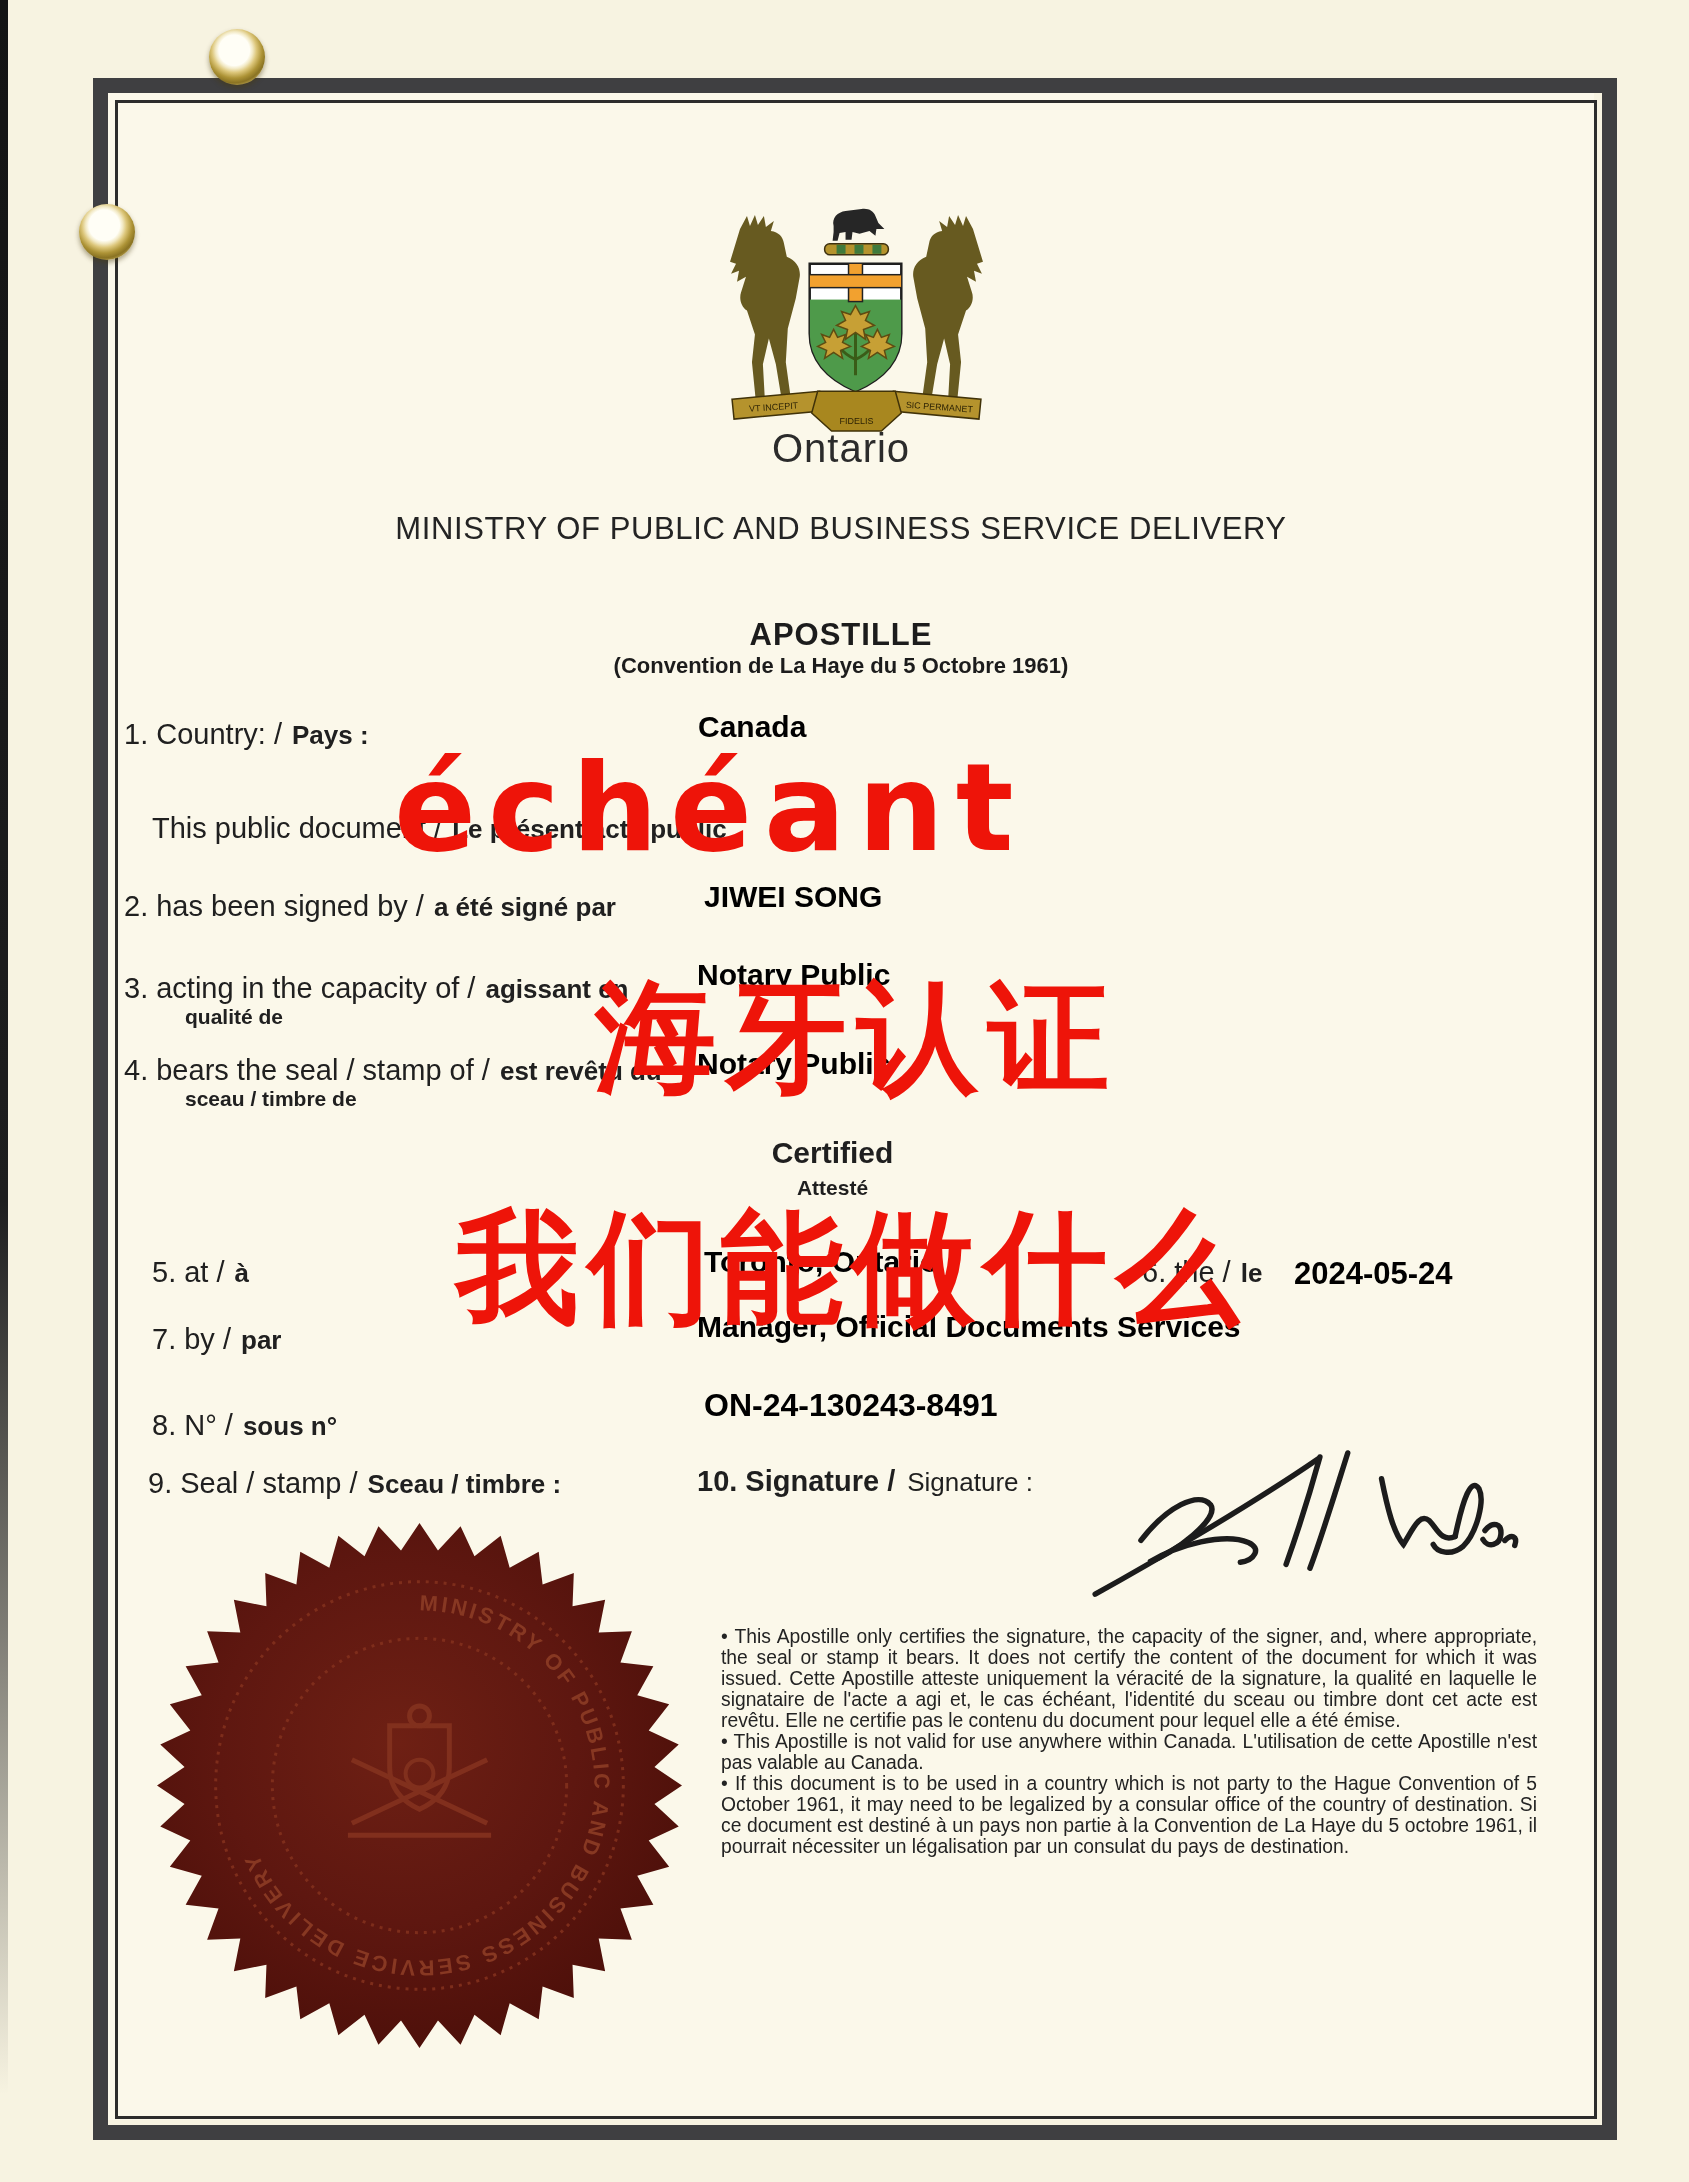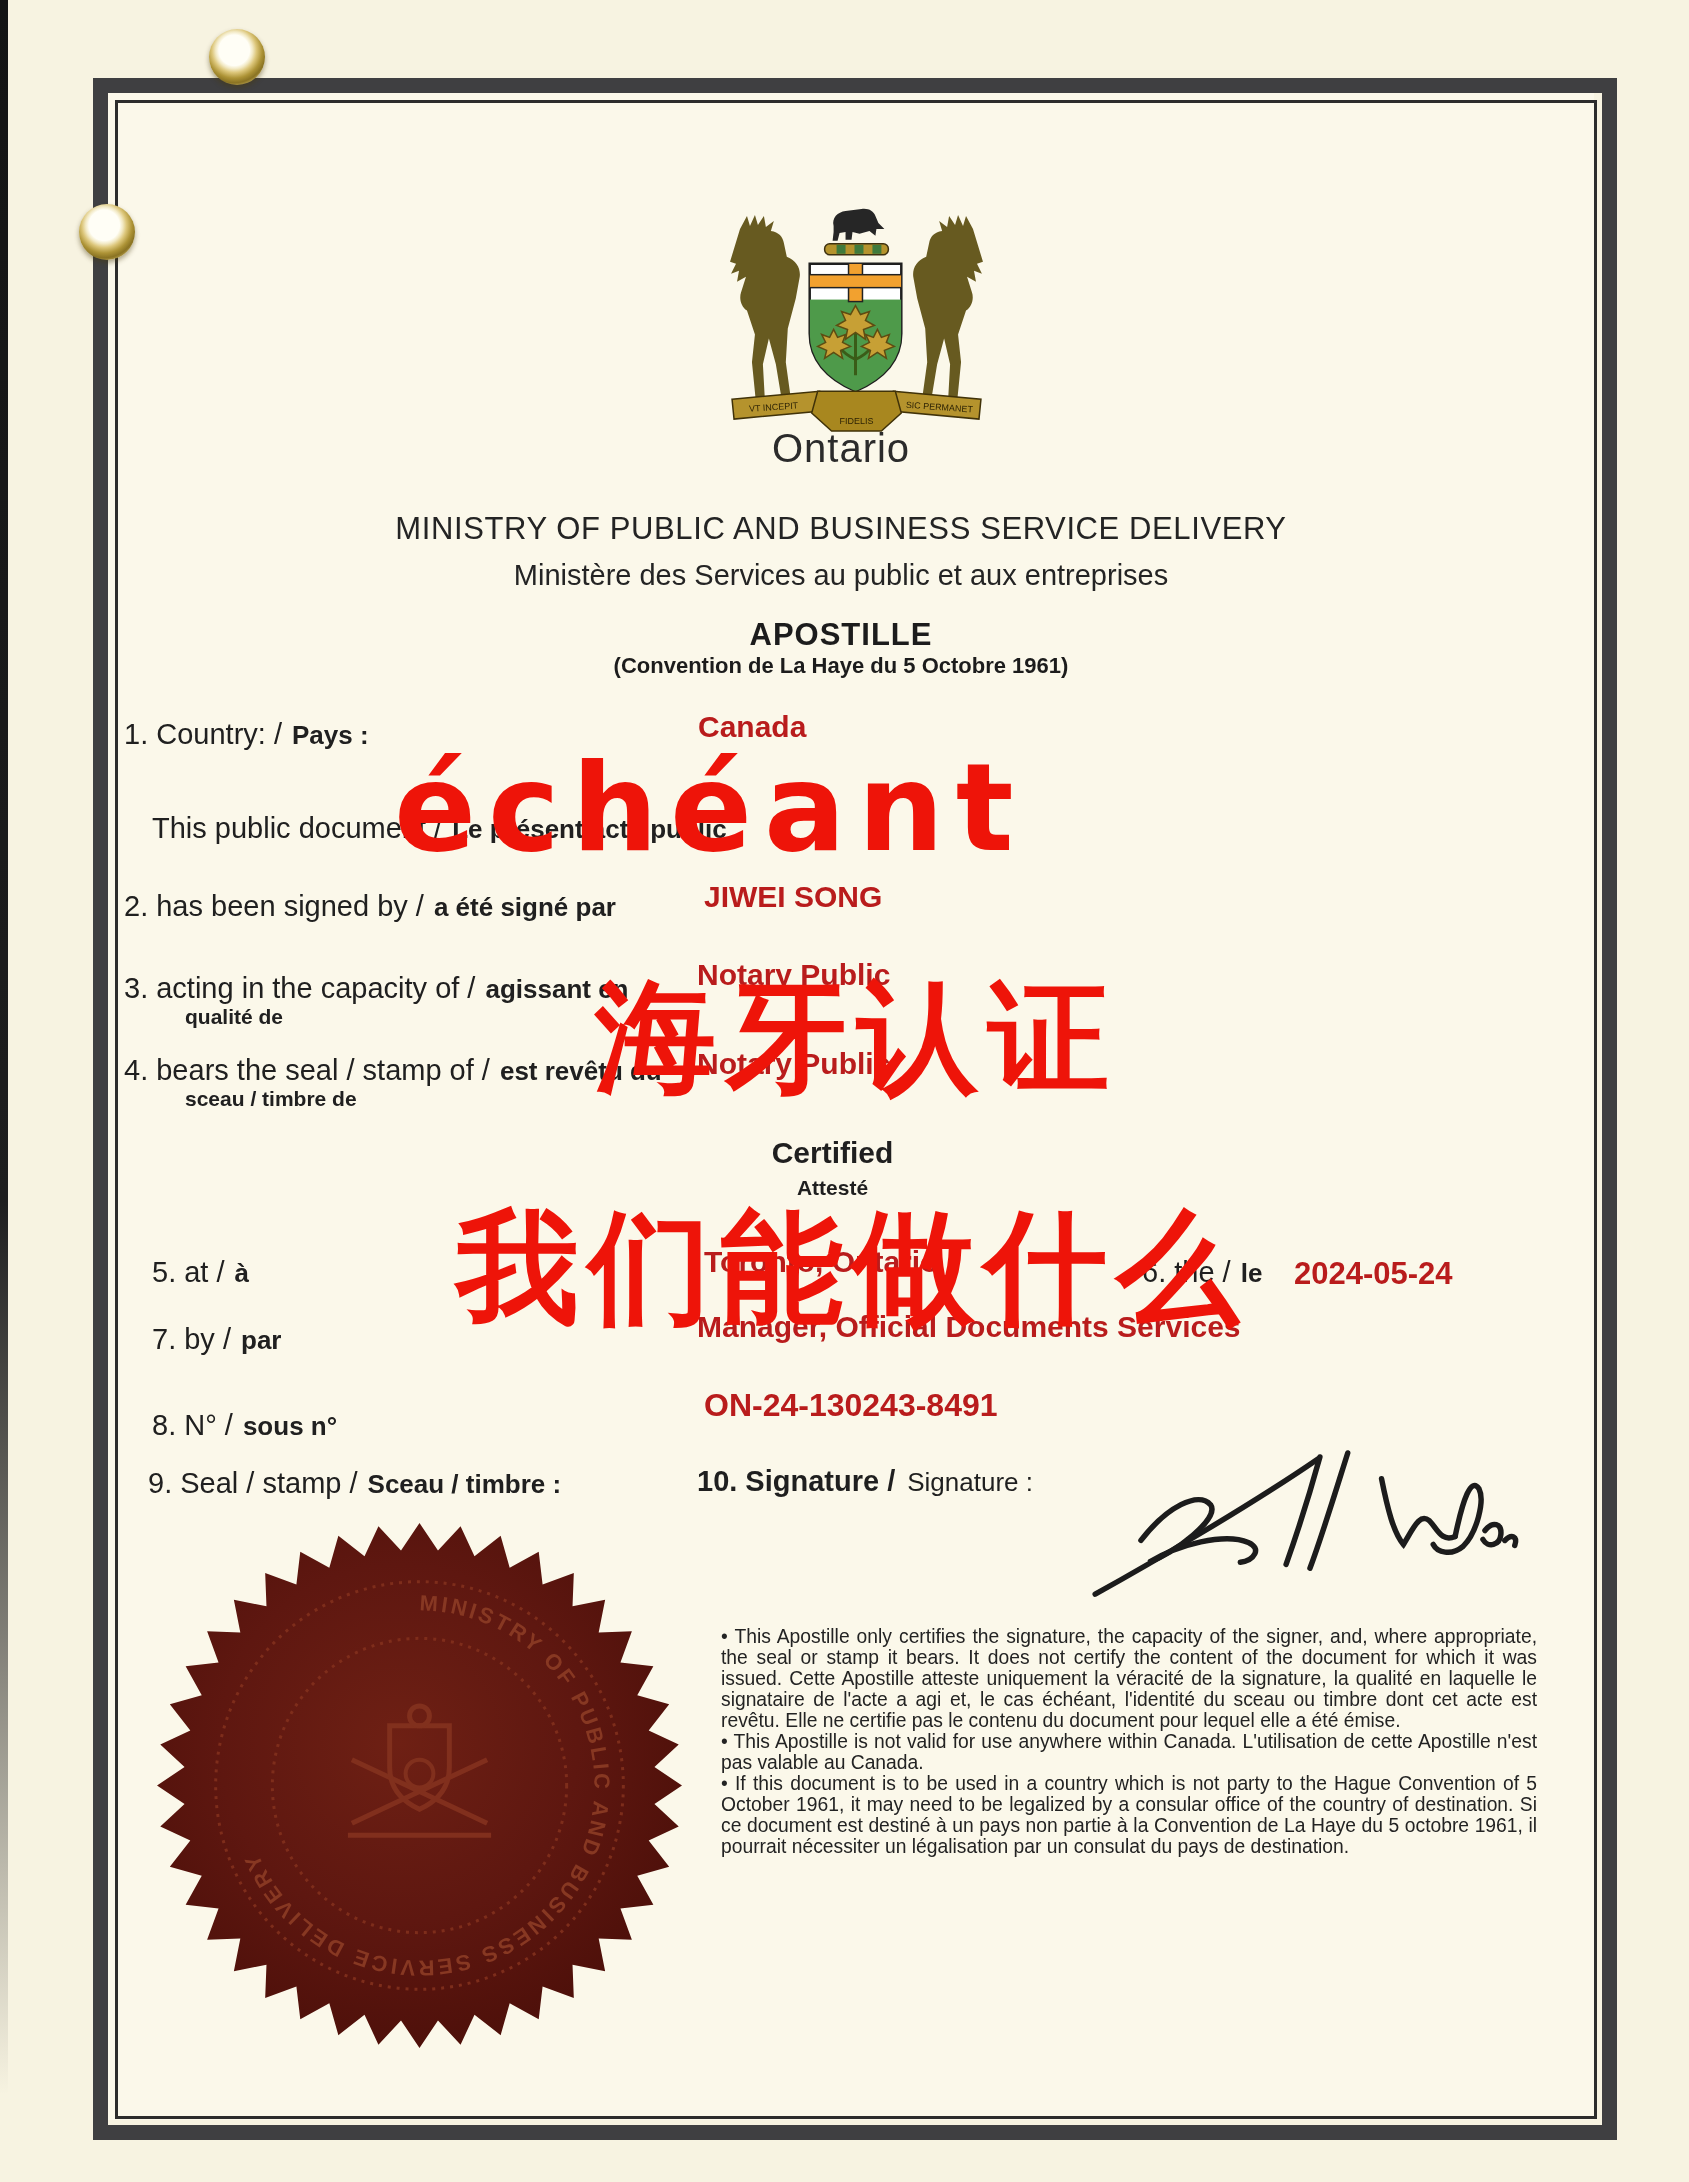--- a/index.html
+++ b/index.html
@@ -24,21 +24,21 @@
   .center-text{left:0;width:1682px;text-align:center;white-space:nowrap;}
   .wordmark{top:426px;font-size:40px;color:#2b2b2b;letter-spacing:1px;}
   .ministry-en{top:511px;font-size:31px;letter-spacing:0.6px;color:#242424;}
   .ministry-fr{top:559px;font-size:29px;color:#242424;}
   .apostille{top:617px;font-size:31px;font-weight:bold;letter-spacing:1px;color:#1c1c1c;}
   .convention{top:653px;font-size:22px;font-weight:bold;color:#1c1c1c;}
 
   .label{font-size:29px;color:#202020;white-space:nowrap;}
   .label .fr{font-size:26px;font-weight:bold;margin-left:10px;}
   .fr2{font-size:21px;font-weight:bold;color:#202020;white-space:nowrap;}
-  .value{font-size:30px;font-weight:bold;color:#b91c1c;white-space:nowrap;}
+  .value{font-size:30px;font-weight:bold;color:#000000;white-space:nowrap;}
 
   #r1-label{left:124px;top:718px;} #r1-value{left:698px;top:710px;}
   #intro-line{left:152px;top:812px;}
   #r2-label{left:124px;top:890px;} #r2-value{left:704px;top:880px;}
   #r3-label{left:124px;top:972px;} #r3-fr2{left:185px;top:1005px;} #r3-value{left:697px;top:958px;}
   #r4-label{left:124px;top:1054px;} #r4-fr2{left:185px;top:1087px;} #r4-value{left:697px;top:1047px;}
   #certified-block{left:697px;top:1136px;width:271px;text-align:center;}
   #certified-en{font-size:30px;font-weight:bold;}
   #certified-fr{font-size:21px;font-weight:bold;margin-top:6px;}
   #r5-label{left:152px;top:1256px;} #r5-value{left:704px;top:1245px;}
@@ -117,21 +117,20 @@
       <polygon points="172,188 260,196 258,216 170,208" fill="#b5932d" stroke="#403208" stroke-width="1.5"></polygon>
       <polygon points="96,188 174,188 180,210 160,228 110,228 90,210" fill="#a8871f" stroke="#403208" stroke-width="1.5"></polygon>
       <text x="52" y="207" font-size="9" fill="#2e2405" text-anchor="middle" transform="rotate(-4 52 207)">VT INCEPIT</text>
       <text x="218" y="207" font-size="9" fill="#2e2405" text-anchor="middle" transform="rotate(4 218 207)">SIC PERMANET</text>
       <text x="135" y="221" font-size="9" fill="#2e2405" text-anchor="middle">FIDELIS</text>
     </g>
   </svg>
 
   <div class="abs center-text wordmark">Ontario</div>
   <div class="abs center-text ministry-en">MINISTRY OF PUBLIC AND BUSINESS SERVICE DELIVERY</div>
-  <div class="abs center-text ministry-fr">Ministère des Services au public et aux entreprises</div>
   <div class="abs center-text apostille">APOSTILLE</div>
   <div class="abs center-text convention">(Convention de La Haye du 5 Octobre 1961)</div>
 
   <div class="abs label" id="r1-label">
     <span>1. Country: /</span><span class="fr">Pays :</span>
   </div>
   <div class="abs value" id="r1-value">Canada</div>
 
   <div class="abs label" id="intro-line">
     <span>This public document /</span><span class="fr">Le présent acte public</span>

